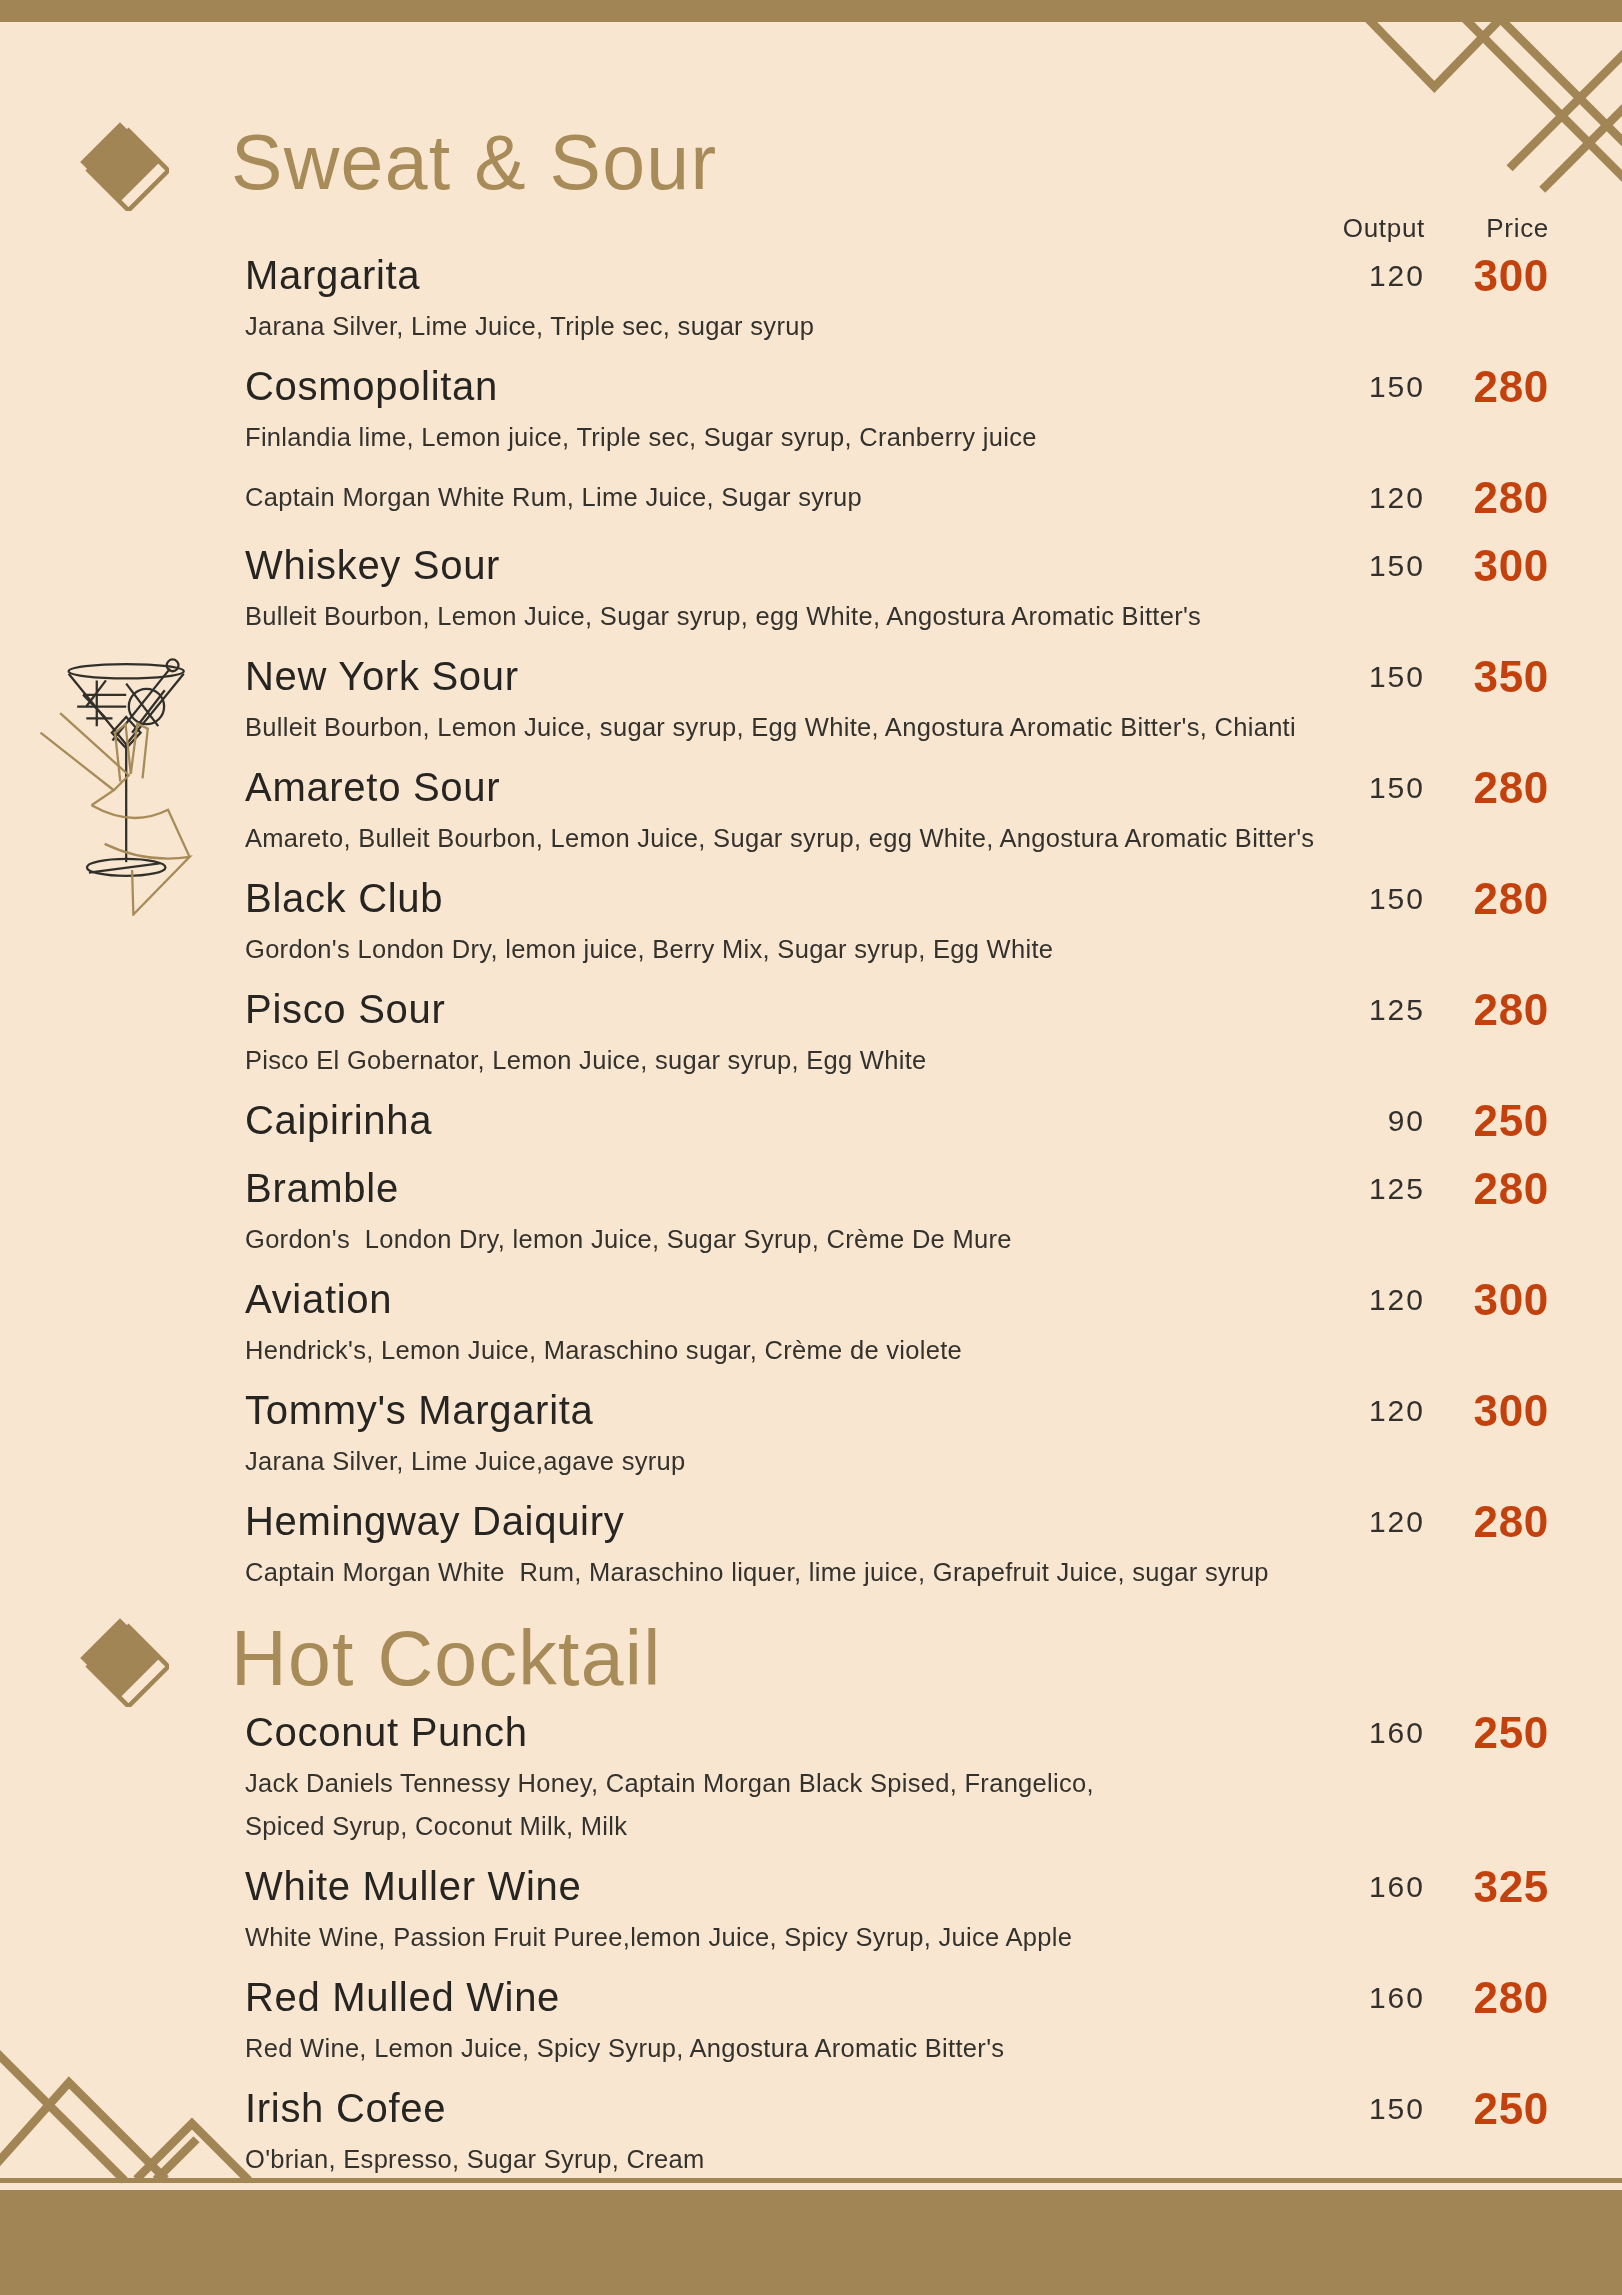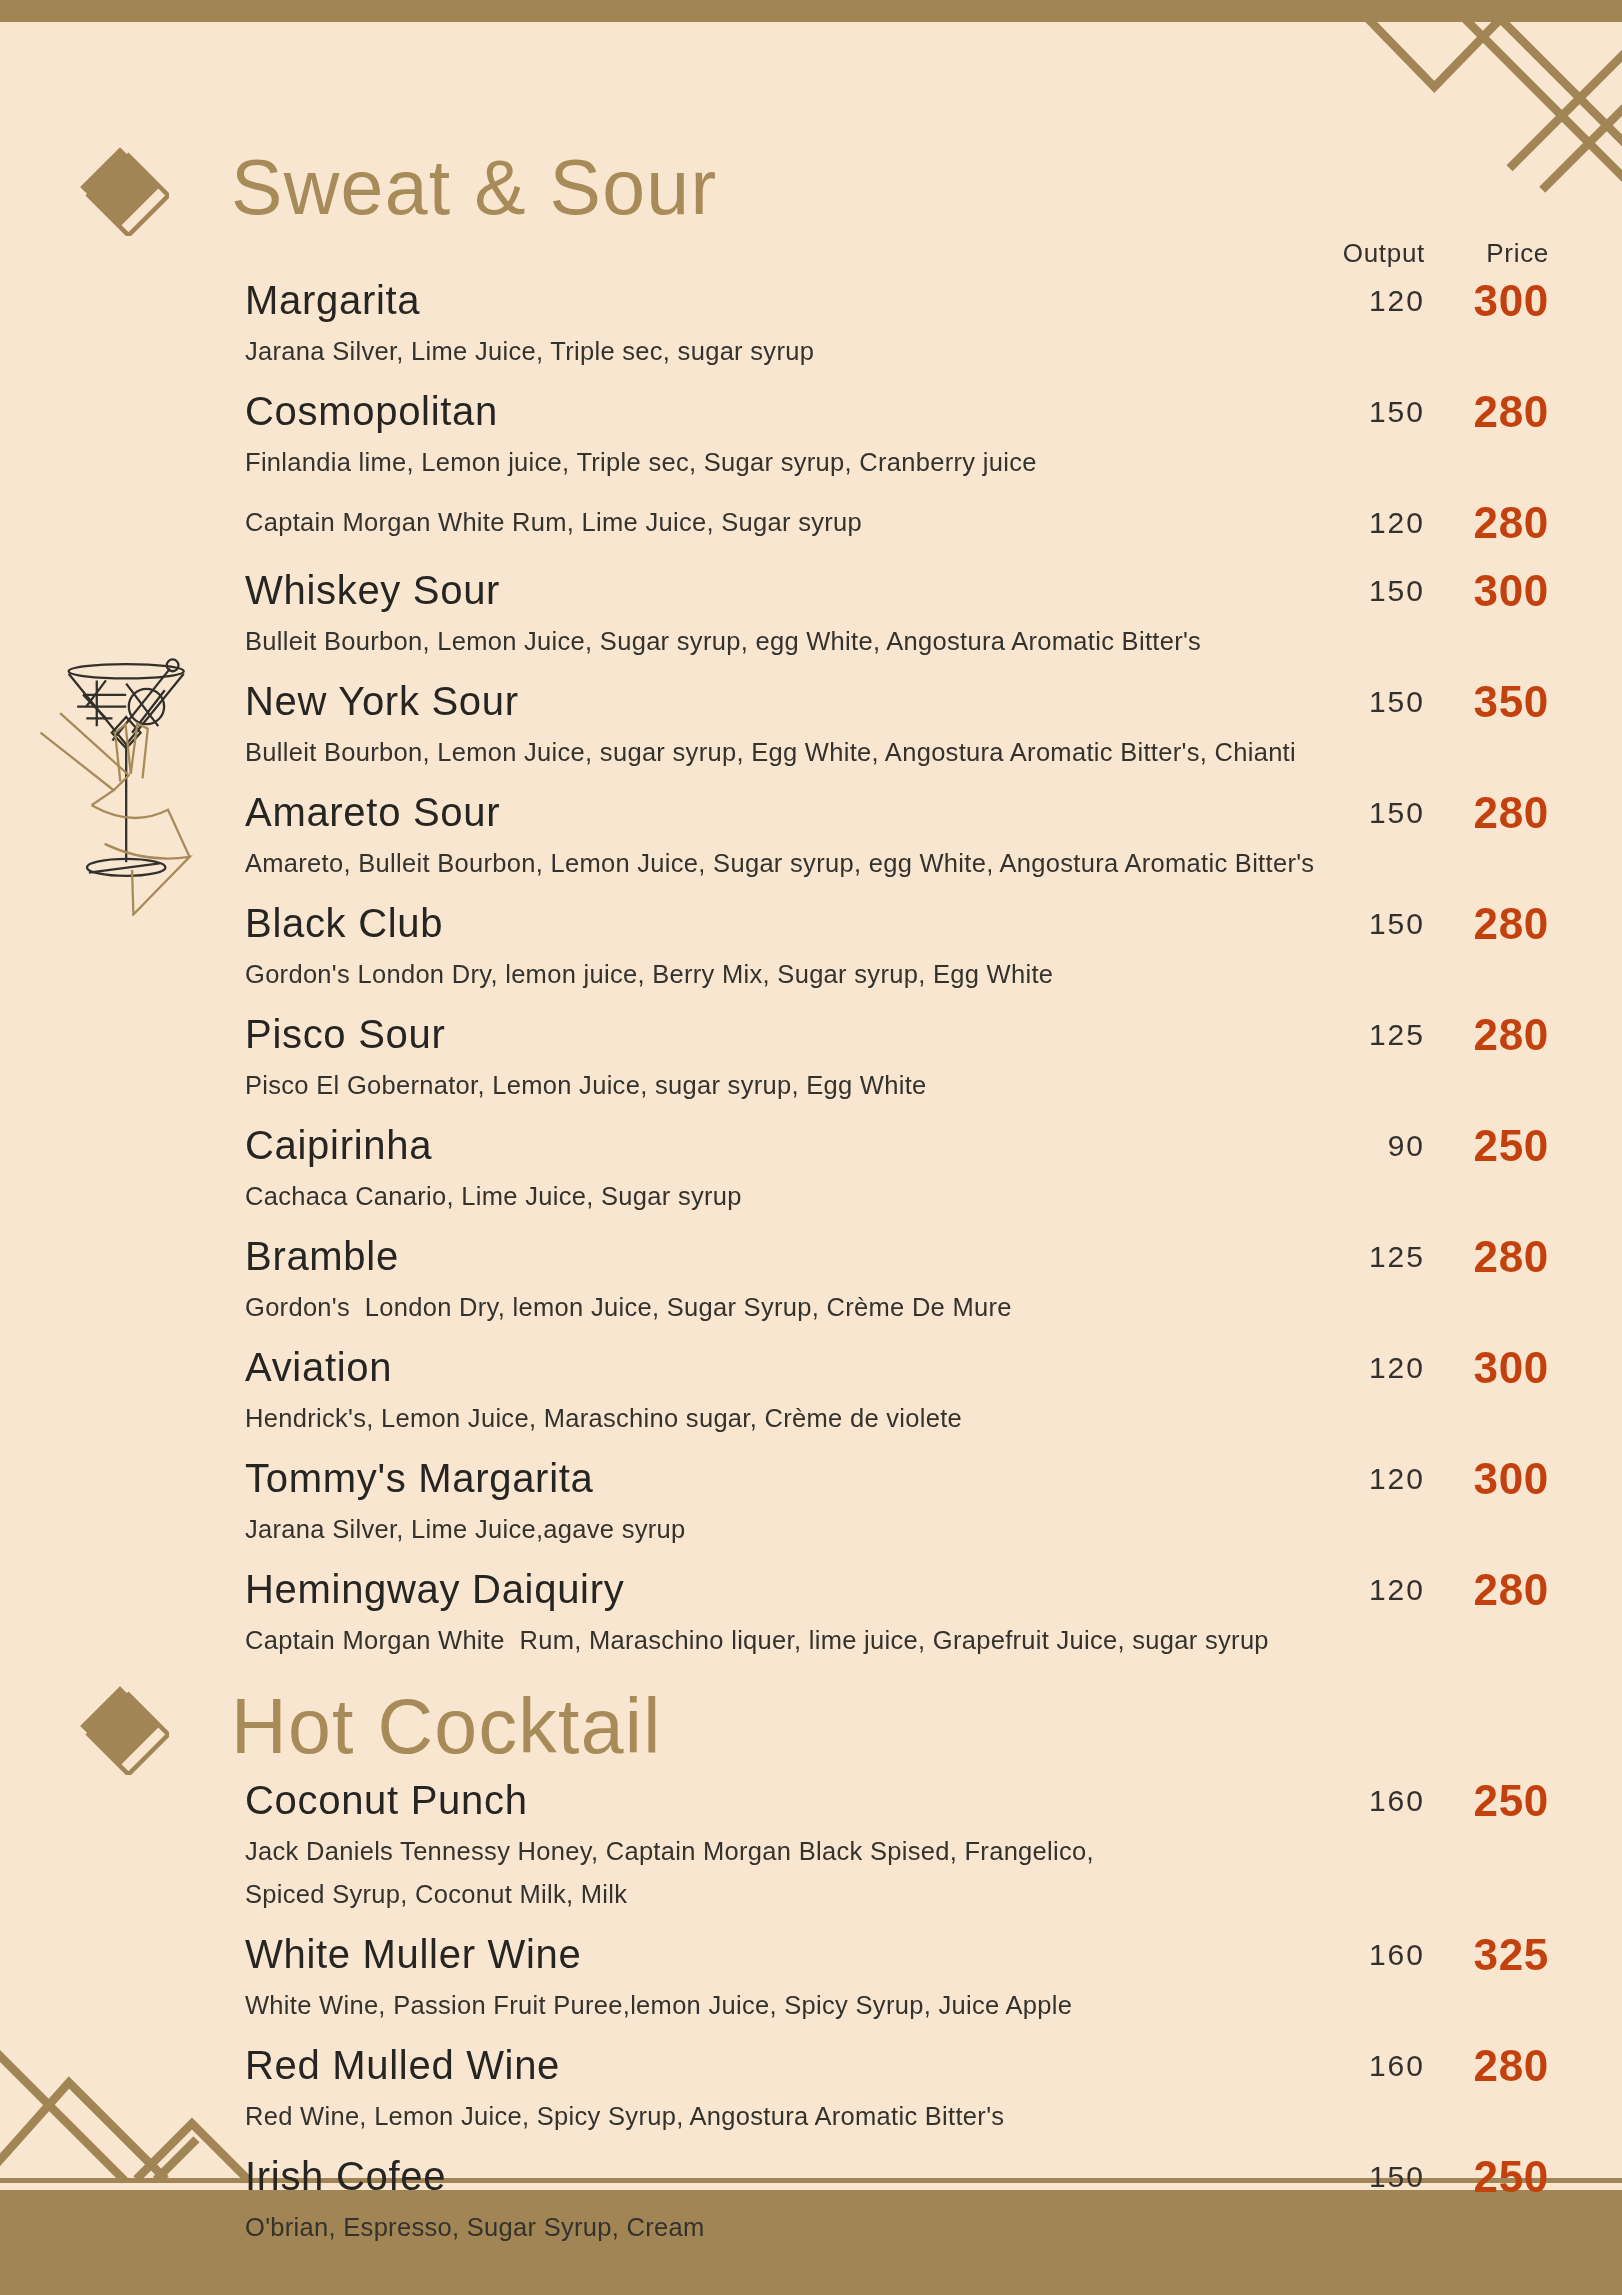--- a/index.html
+++ b/index.html
@@ -10,21 +10,21 @@
     position:relative;overflow:hidden;
     color:#2b2a27;
   }
   .topbar{position:absolute;top:0;left:0;width:1623px;height:21.6px;background:#a18554;}
   .bottomrule{position:absolute;top:2178px;left:0;width:1623px;height:5.2px;background:#a18554;}
   .bottombar{position:absolute;top:2190px;left:0;width:1623px;height:105px;background:#a18554;}
   svg.decor{position:absolute;top:0;left:0;pointer-events:none;}
   .glass{position:absolute;left:34px;top:654px;}
   .content{position:absolute;top:21.6px;left:0;width:1623px;}
   .section-header{display:flex;align-items:center;gap:62px;margin-left:71px;height:98px;}
-  .s1 .section-header{margin-top:116px;}
+  .s1 .section-header{margin-top:91px;}
   .s2 .section-header{margin-top:19.6px;}
   .section-title{font-size:77px;line-height:92px;color:#a78b58;letter-spacing:1.3px;font-weight:normal;margin:0;}
   .diamond{width:98px;height:98px;flex:0 0 auto;}
   .col-headers{display:grid;grid-template-columns:1fr 105px 124px;margin:2.6px 74px 6.5px 245px;
     font-size:26px;line-height:30px;color:#33312d;}
   .col-headers span{justify-self:end;letter-spacing:0.7px;}
   .rows{margin:0 74px 0 245px;}
   .row{display:grid;grid-template-columns:1fr 105px 124px;margin-bottom:17px;align-items:start;}
   .row-main{grid-column:1;min-width:0;}
   .item-name{font-size:40px;line-height:51px;color:#262522;letter-spacing:0.7px;}
@@ -163,21 +163,20 @@
       <div class="item-name">Pisco Sour</div>
       <div class="item-desc">Pisco El Gobernator, Lemon Juice, sugar syrup, Egg White</div>
 
     </div>
     <div class="item-output">125</div>
     <div class="item-price">280</div>
   </div>
         <div class="row">
     <div class="row-main">
       <div class="item-name">Caipirinha</div>
-      <div class="item-desc">Cachaca Canario, Lime Juice, Sugar syrup</div>
 
     </div>
     <div class="item-output">90</div>
     <div class="item-price">250</div>
   </div>
         <div class="row">
     <div class="row-main">
       <div class="item-name">Bramble</div>
       <div class="item-desc">Gordon's  London Dry, lemon Juice, Sugar Syrup, Crème De Mure</div>
 

